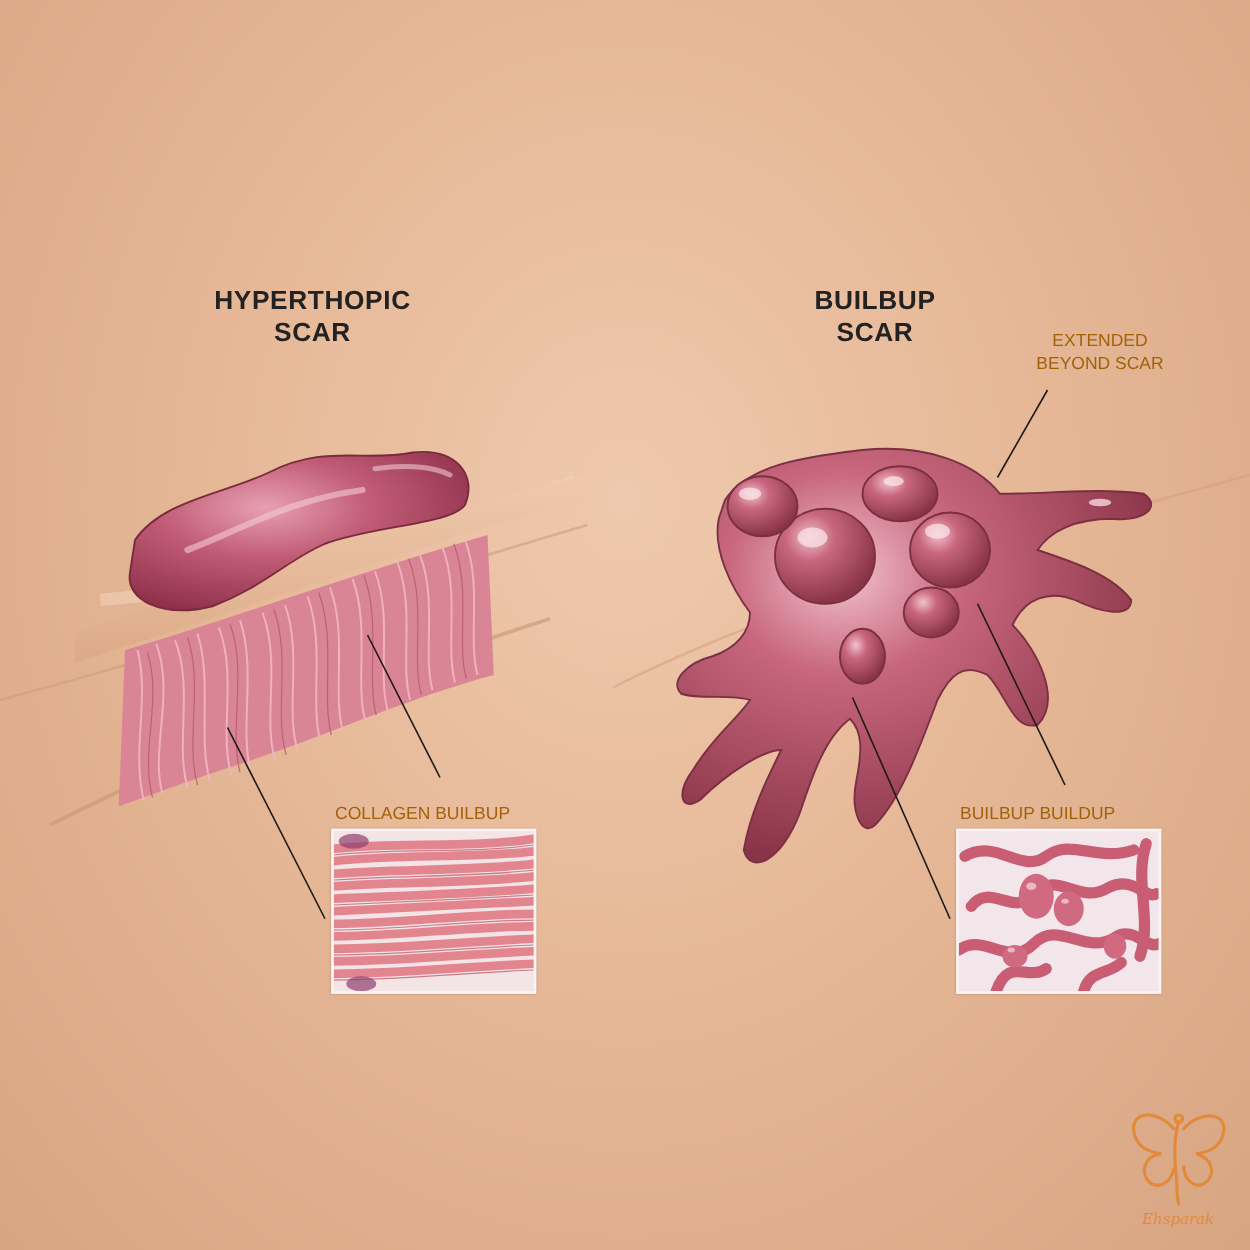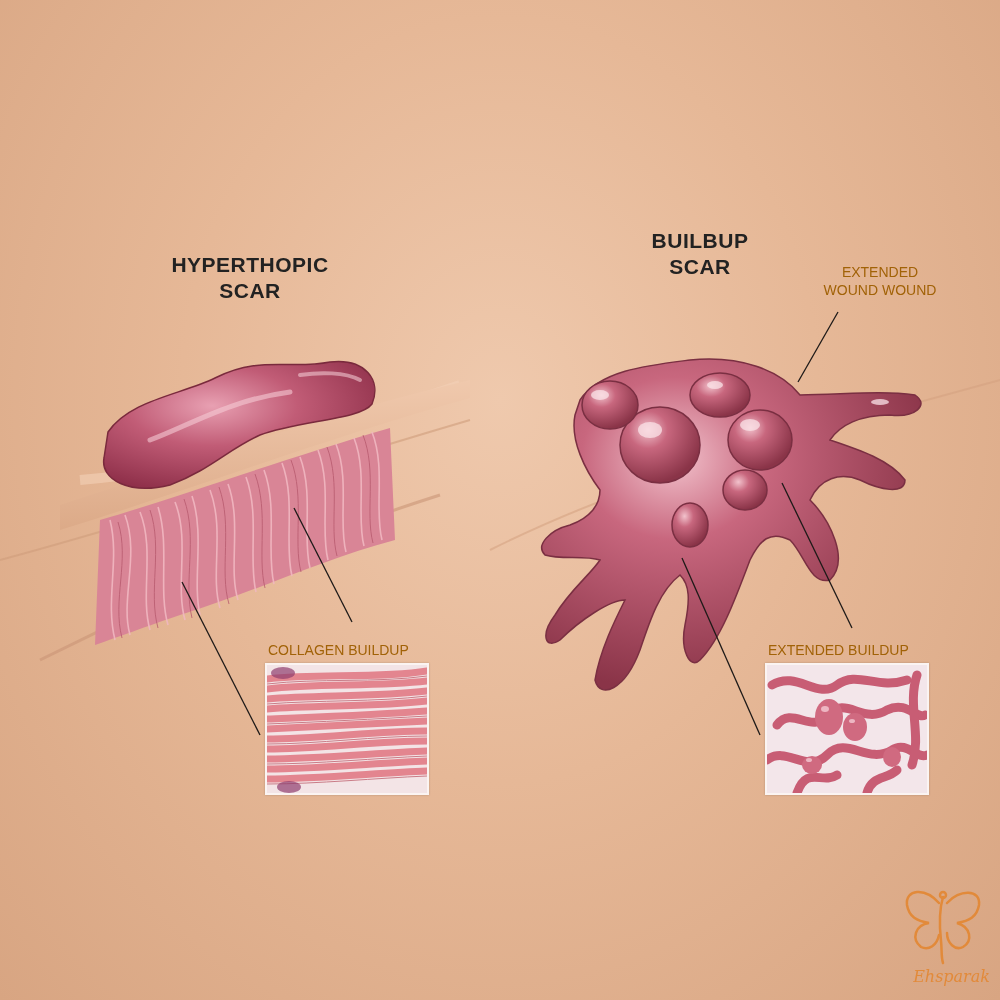--- a/index.html
+++ b/index.html
@@ -99,35 +99,35 @@
 
   <g stroke="#1e1a18" stroke-width="1.3">
     <line x1="182" y1="582" x2="260" y2="735"></line>
     <line x1="294" y1="508" x2="352" y2="622"></line>
     <line x1="798" y1="382" x2="838" y2="312"></line>
     <line x1="782" y1="483" x2="852" y2="628"></line>
     <line x1="682" y1="558" x2="760" y2="735"></line>
   </g>
 </svg>
 
-<div class="abs title" style="left:150px;top:228px;width:200px;margin-top:24px;">
+<div class="abs title" style="left:150px;top:228px;width:200px;">
   <div>HYPERTHOPIC</div>
   <div>SCAR</div>
 </div>
 <div class="abs title" style="left:650px;top:228px;width:100px;">
   <div>BUILBUP</div>
   <div>SCAR</div>
 </div>
 
 <div class="abs label" style="left:800px;top:263px;width:160px;text-align:center;">
   <div>EXTENDED</div>
-  <div>WOUND WOUND</div>
+  <div>BEYOND SCAR</div>
 </div>
 
-<div class="abs label" style="left:268px;top:641px;">COLLAGEN BUILDUP</div>
+<div class="abs label" style="left:268px;top:641px;">COLLAGEN BUILBUP</div>
 <div class="inset" style="left:265px;top:663px;width:160px;height:128px;background:#f3e4e6;">
   <svg width="160" height="128" viewBox="0 0 160 128">
     <g stroke="#e3858f" stroke-width="7" fill="none" stroke-linecap="round">
       <path d="M0 14 C50 8 110 14 160 6"></path>
       <path d="M0 24 C50 18 110 22 160 16"></path>
       <path d="M0 34 C50 30 110 32 160 26"></path>
       <path d="M0 44 C50 40 110 42 160 36"></path>
       <path d="M0 54 C50 52 110 50 160 46"></path>
       <path d="M0 64 C50 62 110 58 160 56"></path>
       <path d="M0 74 C50 74 110 66 160 66"></path>
@@ -142,21 +142,21 @@
       <path d="M0 59 C50 57 110 54 160 51"></path>
       <path d="M0 79 C50 79 110 71 160 71"></path>
       <path d="M0 99 C50 99 110 93 160 91"></path>
       <path d="M0 119 C50 119 110 113 160 111"></path>
     </g>
     <ellipse cx="16" cy="8" rx="12" ry="6" fill="#8e3d6d" opacity="0.7"></ellipse>
     <ellipse cx="22" cy="122" rx="12" ry="6" fill="#8e3d6d" opacity="0.7"></ellipse>
   </svg>
 </div>
 
-<div class="abs label" style="left:768px;top:641px;">EXTENDED BUILDUP</div>
+<div class="abs label" style="left:768px;top:641px;">BUILBUP BUILDUP</div>
 <div class="inset" style="left:765px;top:663px;width:160px;height:128px;background:#f3e6ea;">
   <svg width="160" height="128" viewBox="0 0 160 128">
     <g stroke="#c85d74" stroke-width="9" fill="none" stroke-linecap="round">
       <path d="M5 20 C30 5 50 35 70 20 C90 5 110 25 140 15"></path>
       <path d="M10 60 C25 40 45 70 60 50 C80 30 95 60 120 45 C140 35 150 55 158 50"></path>
       <path d="M0 95 C20 80 40 110 60 90 C80 70 100 100 125 85 C140 75 150 95 160 90"></path>
       <path d="M30 128 C40 100 55 120 70 110"></path>
       <path d="M100 128 C105 110 120 115 130 105"></path>
       <path d="M150 10 C140 40 155 70 145 100"></path>
     </g>
@@ -176,14 +176,14 @@
 
 <div class="abs" style="left:895px;top:885px;width:95px;height:110px;">
   <svg width="95" height="80" viewBox="0 0 95 80">
     <g stroke="#e28a3a" stroke-width="2.5" fill="none" stroke-linecap="round">
       <path d="M44 18 C30 2 10 4 12 20 C14 32 22 36 34 38 C20 40 16 54 26 62 C34 66 42 60 44 50"></path>
       <path d="M52 18 C64 4 86 4 84 20 C82 32 74 36 62 38 C76 42 78 56 68 62 C60 66 52 58 52 48"></path>
       <path d="M48 12 C45 22 44 38 46 56 C47 64 46 72 48 78"></path>
       <circle cx="48" cy="10" r="3"></circle>
     </g>
   </svg>
-  <div style="font-family:'DejaVu Serif',serif;font-style:italic;color:#e28a3a;font-size:16px;text-align:right;margin-top:-2px;">Ehsparak</div>
+  <div style="font-family:'DejaVu Serif',serif;font-style:italic;color:#e28a3a;font-size:12px;text-align:center;margin-top:-2px;">Ehsparak</div>
 </div>
 
 </body></html>

